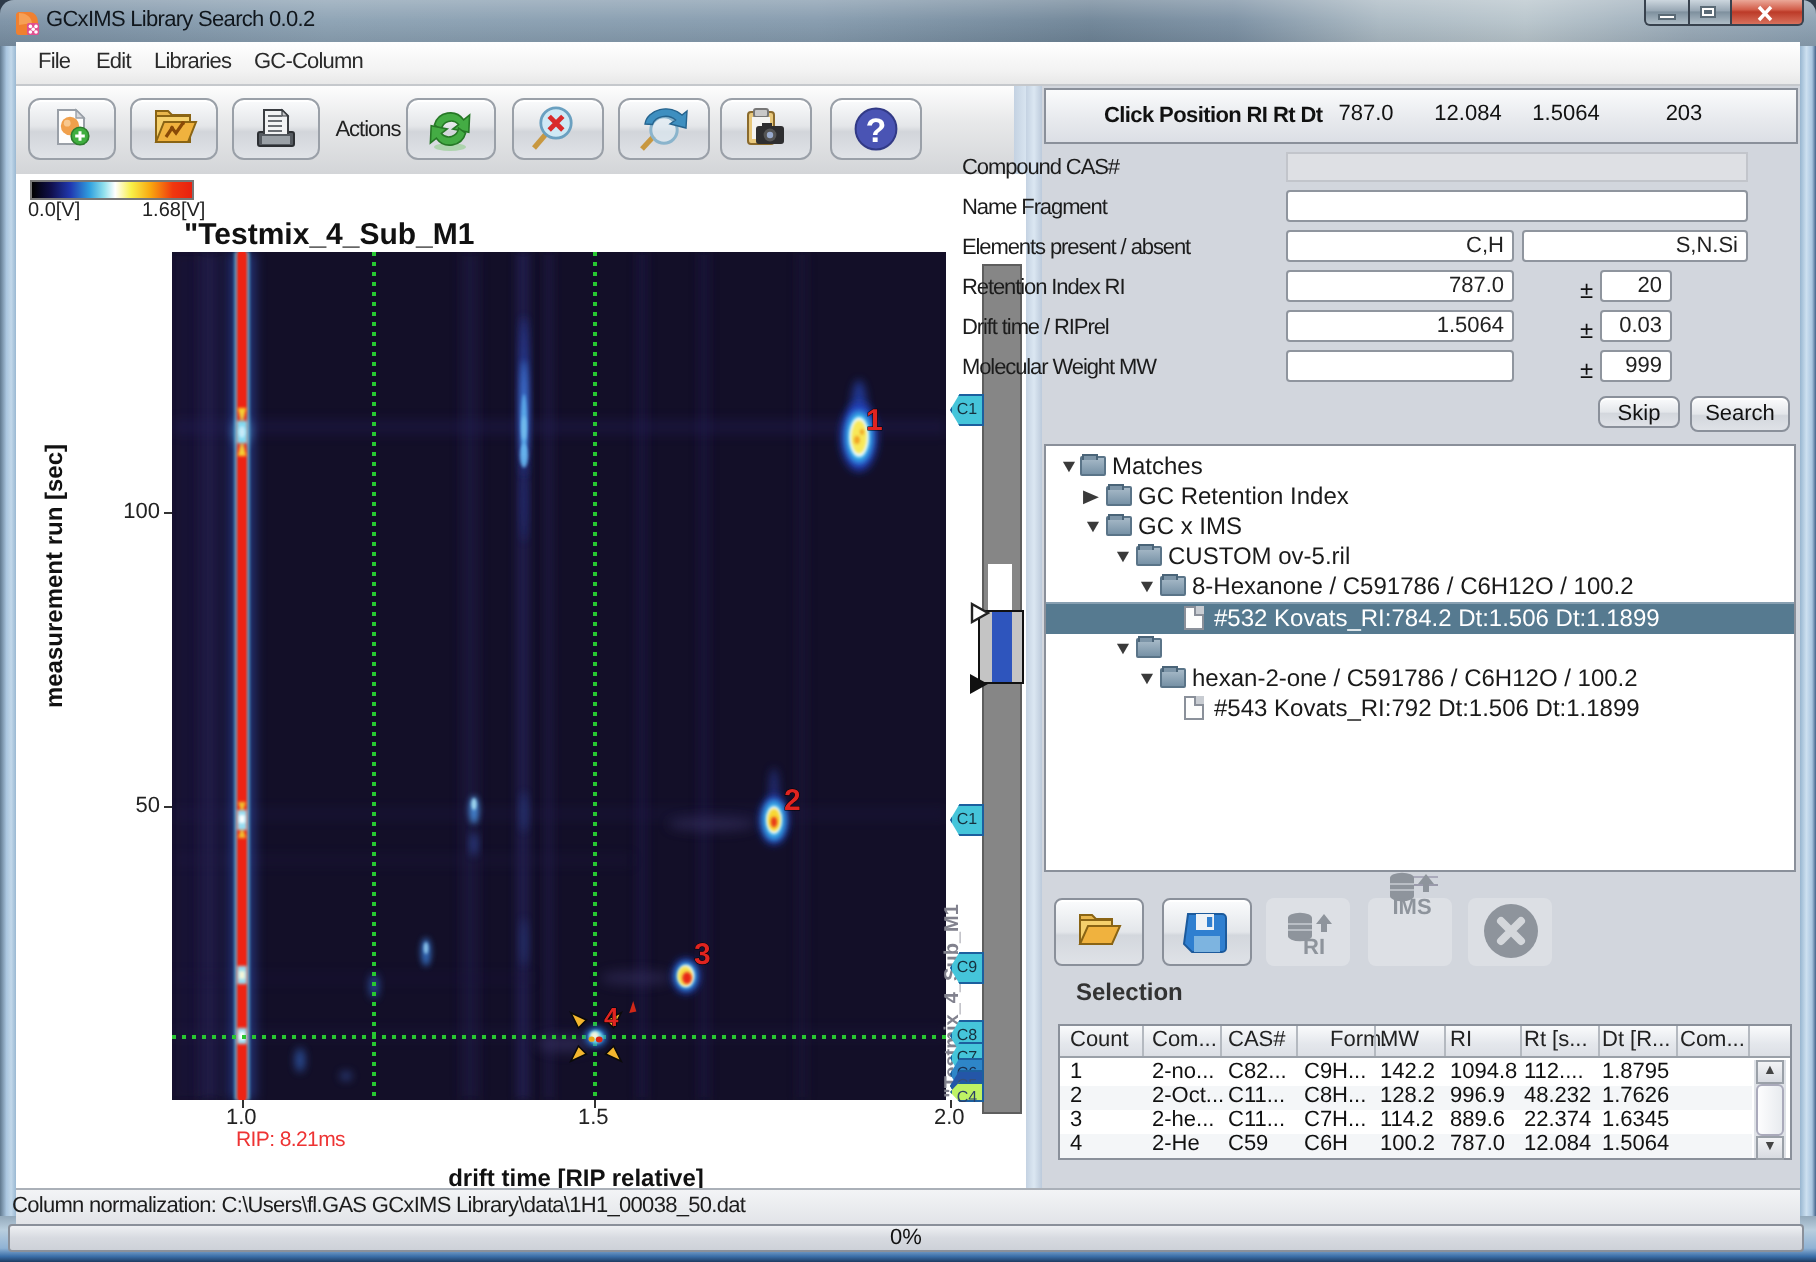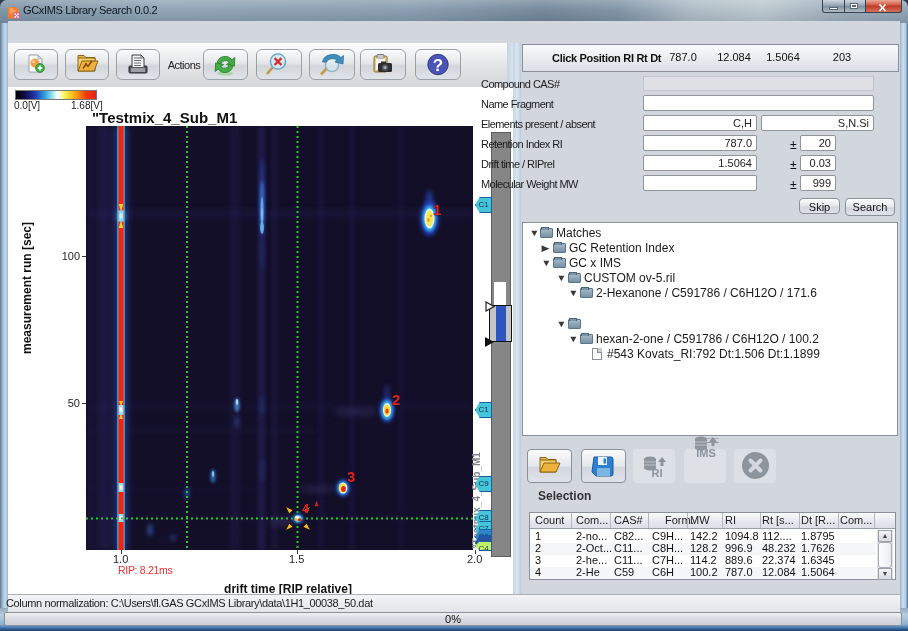--- a/index.html
+++ b/index.html
@@ -86,20 +86,26 @@
         </div>
     </div>
     <div class="abs" style="left:44px;top:0;width:36px;height:13px;border:1px solid #38424e;border-top:none;border-left:none;border-radius:0 0 3px 0;background:linear-gradient(180deg,#eba898,#d25e4a 40%,#bc3a28 50%,#d8705c);box-sizing:border-box;">
       <svg width="34" height="12">
           <g stroke="#fff" stroke-width="1.7">
             <path d="M13.5 2.5 l6 6.5 M19.5 2.5 l-6 6.5"></path>
           </g>
         </svg>
     </div>
   </div>
+  <div id="menubar">
+    <span class="mitem" style="left:11px">File</span>
+    <span class="mitem" style="left:40px">Edit</span>
+    <span class="mitem" style="left:69px">Libraries</span>
+    <span class="mitem" style="left:119px">GC-Column</span>
+  </div>
   <div id="toolbar">
     <div class="tbtn" style="left:6px">
       <svg width="42" height="29" viewBox="0 0 42 29">
         <path d="M14 5 h9 l4 4 v13 h-13 z" fill="#fdfdfd" stroke="#9aa0a8"></path>
         <path d="M23 5 l4 4 h-4 z" fill="#d8dadd" stroke="#9aa0a8" stroke-width=".7"></path>
         <circle cx="20" cy="13" r="4.6" fill="#f0a04c"></circle>
         <circle cx="18.6" cy="11.6" r="1.7" fill="#f8c88e"></circle>
         <circle cx="25" cy="18" r="4.4" fill="#3fae3f" stroke="#2c7d2c" stroke-width=".8"></circle>
         <path d="M22.6 18 h4.8 M25 15.6 v4.8" stroke="#fff" stroke-width="1.5"></path>
       </svg>
@@ -398,21 +404,25 @@
           <span class="tt" style="left:46px">GC x IMS</span>
         </div>
       <div class="trow" style="top:48px">
           <span class="arr" style="left:34px">▼</span>
           <span class="fold" style="left:45px"></span>
           <span class="tt" style="left:61px">CUSTOM ov-5.ril</span>
         </div>
       <div class="trow" style="top:63px">
           <span class="arr" style="left:46px">▼</span>
           <span class="fold" style="left:57px"></span>
-          <span class="tt" style="left:73px">2-Hexanone / C591786 / C6H12O / 171.6</span>
+          <span class="tt" style="left:73px">8-Hexanone / C591786 / C6H12O / 100.2</span>
+        </div>
+      <div class="trow sel" style="top:78px">
+          <span class="file" style="left:69px"></span>
+          <span class="tt" style="left:84px;color:#fff">#532 Kovats_RI:784.2 Dt:1.506 Dt:1.1899</span>
         </div>
       <div class="trow" style="top:94px">
           <span class="arr" style="left:34px">▼</span>
           <span class="fold" style="left:45px"></span>
         </div>
       <div class="trow" style="top:109px">
           <span class="arr" style="left:46px">▼</span>
           <span class="fold" style="left:57px"></span>
           <span class="tt" style="left:73px">hexan-2-one / C591786 / C6H12O / 100.2</span>
         </div>

